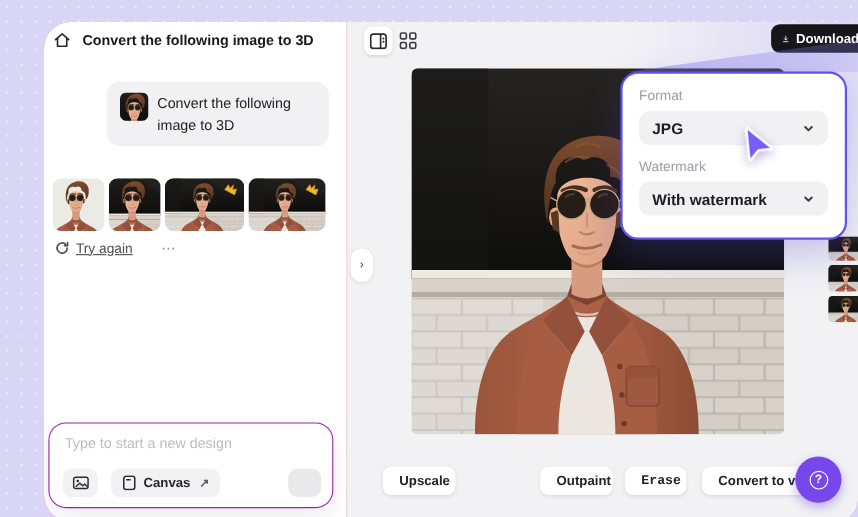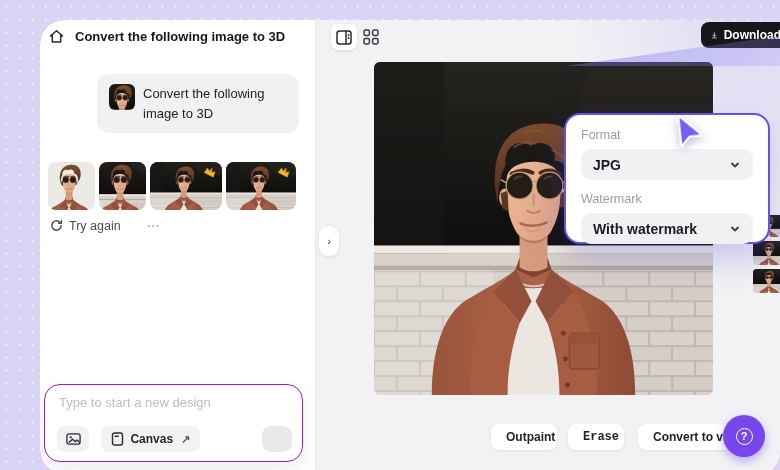--- a/index.html
+++ b/index.html
@@ -25,21 +25,21 @@
     background:#f1f1f3; border-radius:12px; padding:10px 12px;
     font-size:13px; line-height:1.5; color:#222226;
   }
   .bubble-thumb { float:left; width:26px; height:26px; border-radius:6px; overflow:hidden; margin:0 8px 2px 0; }
   .bubble-thumb svg { display:block; width:100%; height:100%; }
   .thumb-row { position:absolute; top:142px; left:0; height:48px; width:100%; }
   .thumb { position:absolute; top:0; height:48px; border-radius:8px; overflow:hidden; cursor:pointer; }
   .thumb svg { display:block; width:100%; height:100%; }
   .thumb .badge { position:absolute; top:4px; right:5px; width:13px; height:11px; transform:rotate(28deg); }
   .retry-row { position:absolute; top:198px; left:10px; display:flex; align-items:center; gap:6px; }
-  .retry-label { font-size:12.5px; color:#4b4b52; }
+  .retry-label { font-size:12.5px; color:#4b4b52;text-decoration:underline; }
   .more-dots { margin-left:20px; color:#85858c; font-size:13px; letter-spacing:1px; cursor:pointer; }
   .composer {
     position:absolute; left:4px; top:364px; width:259px; height:78px;
     background:#fff; border:1px solid #a21caf; border-radius:16px;
     box-shadow:0 8px 20px rgba(30,30,60,.08);
   }
   .composer input {
     position:absolute; left:14px; top:10px; width:225px; border:0; outline:none;
     font-family:"Liberation Sans", sans-serif; font-size:13px; color:#3a3a40; background:transparent;
   }
@@ -73,23 +73,23 @@
     position:absolute; left:2px; top:205px; width:22px; height:32px; background:#fff;
     border:1px solid #ececf0; border-radius:999px; box-shadow:0 1px 3px rgba(0,0,0,.07);
     display:flex; align-items:center; justify-content:center; font-size:11px; color:#3c3c42; cursor:pointer;
   }
   .beam {
     position:absolute; left:250px; top:16px; width:215px; height:30px;
     background:linear-gradient(100deg, rgba(116,106,238,.45), rgba(150,142,246,.22));
     clip-path:polygon(0 100%, 100% 0, 100% 100%);
   }
   .popup {
-    position:absolute; left:248px; top:45px; width:206px; height:131px;
+    position:absolute; left:248px; top:45px; width:206px; height:153px;
     background:#fff; border:2px solid #5f53e8; border-radius:16px;
-    box-shadow:0 14px 34px rgba(84,72,210,.28); padding:13px 15px;margin-top:48px;
+    box-shadow:0 14px 34px rgba(84,72,210,.28); padding:13px 15px;
   }
   .popup-label { font-size:12.5px; color:#9c9ca6; }
   .select {
     margin-top:7px; height:31px; background:#f1f1f4; border-radius:10px;
     display:flex; align-items:center; justify-content:space-between; padding:0 12px; cursor:pointer;
   }
   .select-value { font-size:14px; font-weight:700; color:#1c1c21; }
   .popup-label + .select { margin-bottom:12px; }
   .cursor { position:absolute; left:355px; top:88px; width:38px; height:44px; transform:rotate(-6deg);
     filter:drop-shadow(0 3px 5px rgba(60,40,160,.35)); pointer-events:none; }
@@ -357,20 +357,27 @@
         <svg width="12" height="12" viewBox="0 0 12 12">
             <path d="M3,4.5 L6,7.5 L9,4.5" fill="none" stroke="#3c3c42" stroke-width="1.8" stroke-linecap="round" stroke-linejoin="round"></path>
           </svg>
       </div>
     </div>
 
     <svg class="cursor" viewBox="0 0 24 24">
       <path d="M5.5 3.21V20.8c0 .45.54.67.85.35l4.86-4.86a.5.5 0 0 1 .35-.15h6.87c.45 0 .67-.54.35-.85L6.35 2.85a.5.5 0 0 0-.85.36Z" fill="#7a5cf8" stroke="#ffffff" stroke-width="1.4"></path>
     </svg>
 
+    <div class="tool-btn" style="left:32px;width:66px;">
+      <svg width="14" height="13" viewBox="0 0 16 14">
+          <rect x="1" y="2" width="14" height="10" rx="2.5" fill="none" stroke="#232327" stroke-width="1.5"></rect>
+          <path d="M4.5,8.8 h4" stroke="#232327" stroke-width="1.7" stroke-linecap="round"></path>
+        </svg>
+      <span>Upscale</span>
+    </div>
     <div class="tool-btn" style="left:175px;width:66px;">
       <svg width="13" height="13" viewBox="0 0 14 14">
           <g fill="none" stroke="#232327" stroke-width="1.4" stroke-linecap="round">
             <path d="M1,4 V2.5 A1.5,1.5 0 0 1 2.5,1 H4"></path>
             <path d="M10,1 h1.5 A1.5,1.5 0 0 1 13,2.5 V4"></path>
             <path d="M13,10 v1.5 A1.5,1.5 0 0 1 11.5,13 H10"></path>
             <path d="M4,13 H2.5 A1.5,1.5 0 0 1 1,11.5 V10"></path>
           </g>
           <rect x="5.4" y="5.4" width="3.2" height="3.2" rx=".6" fill="#232327"></rect>
         </svg>

